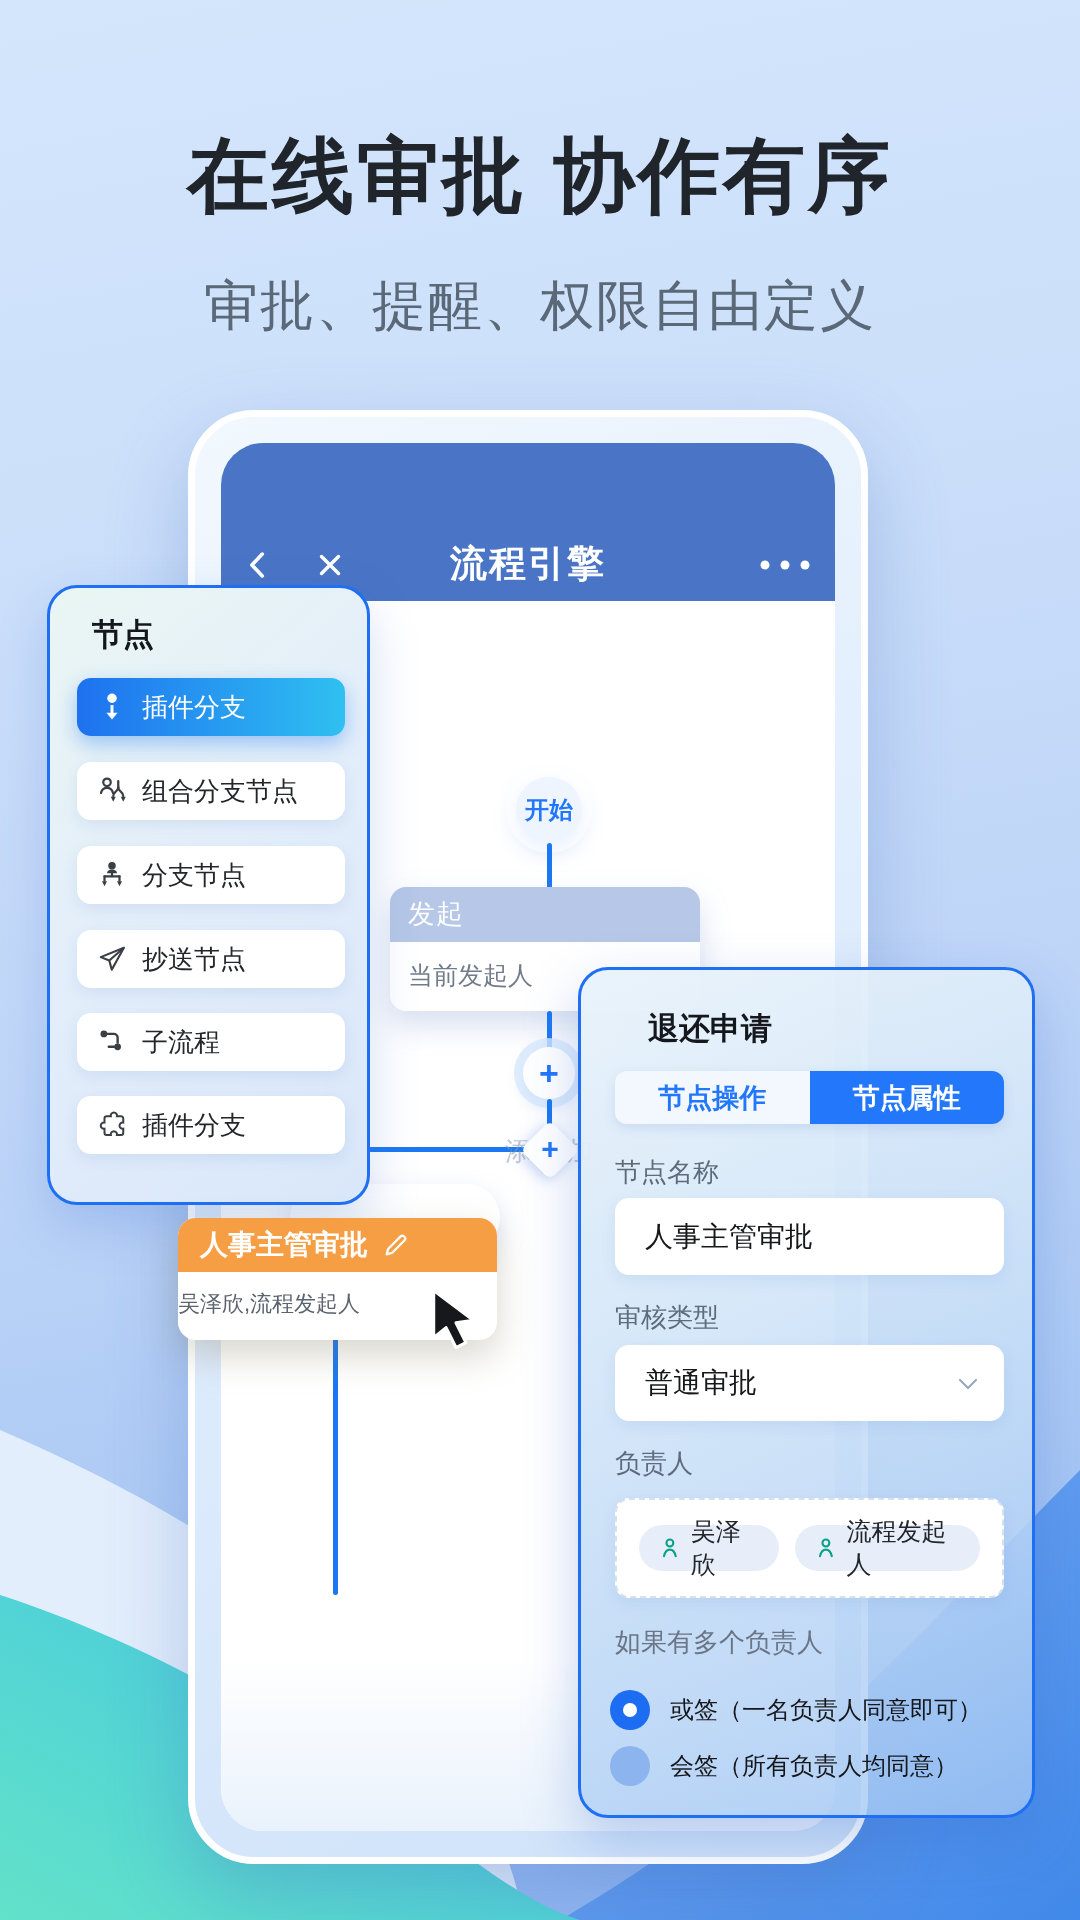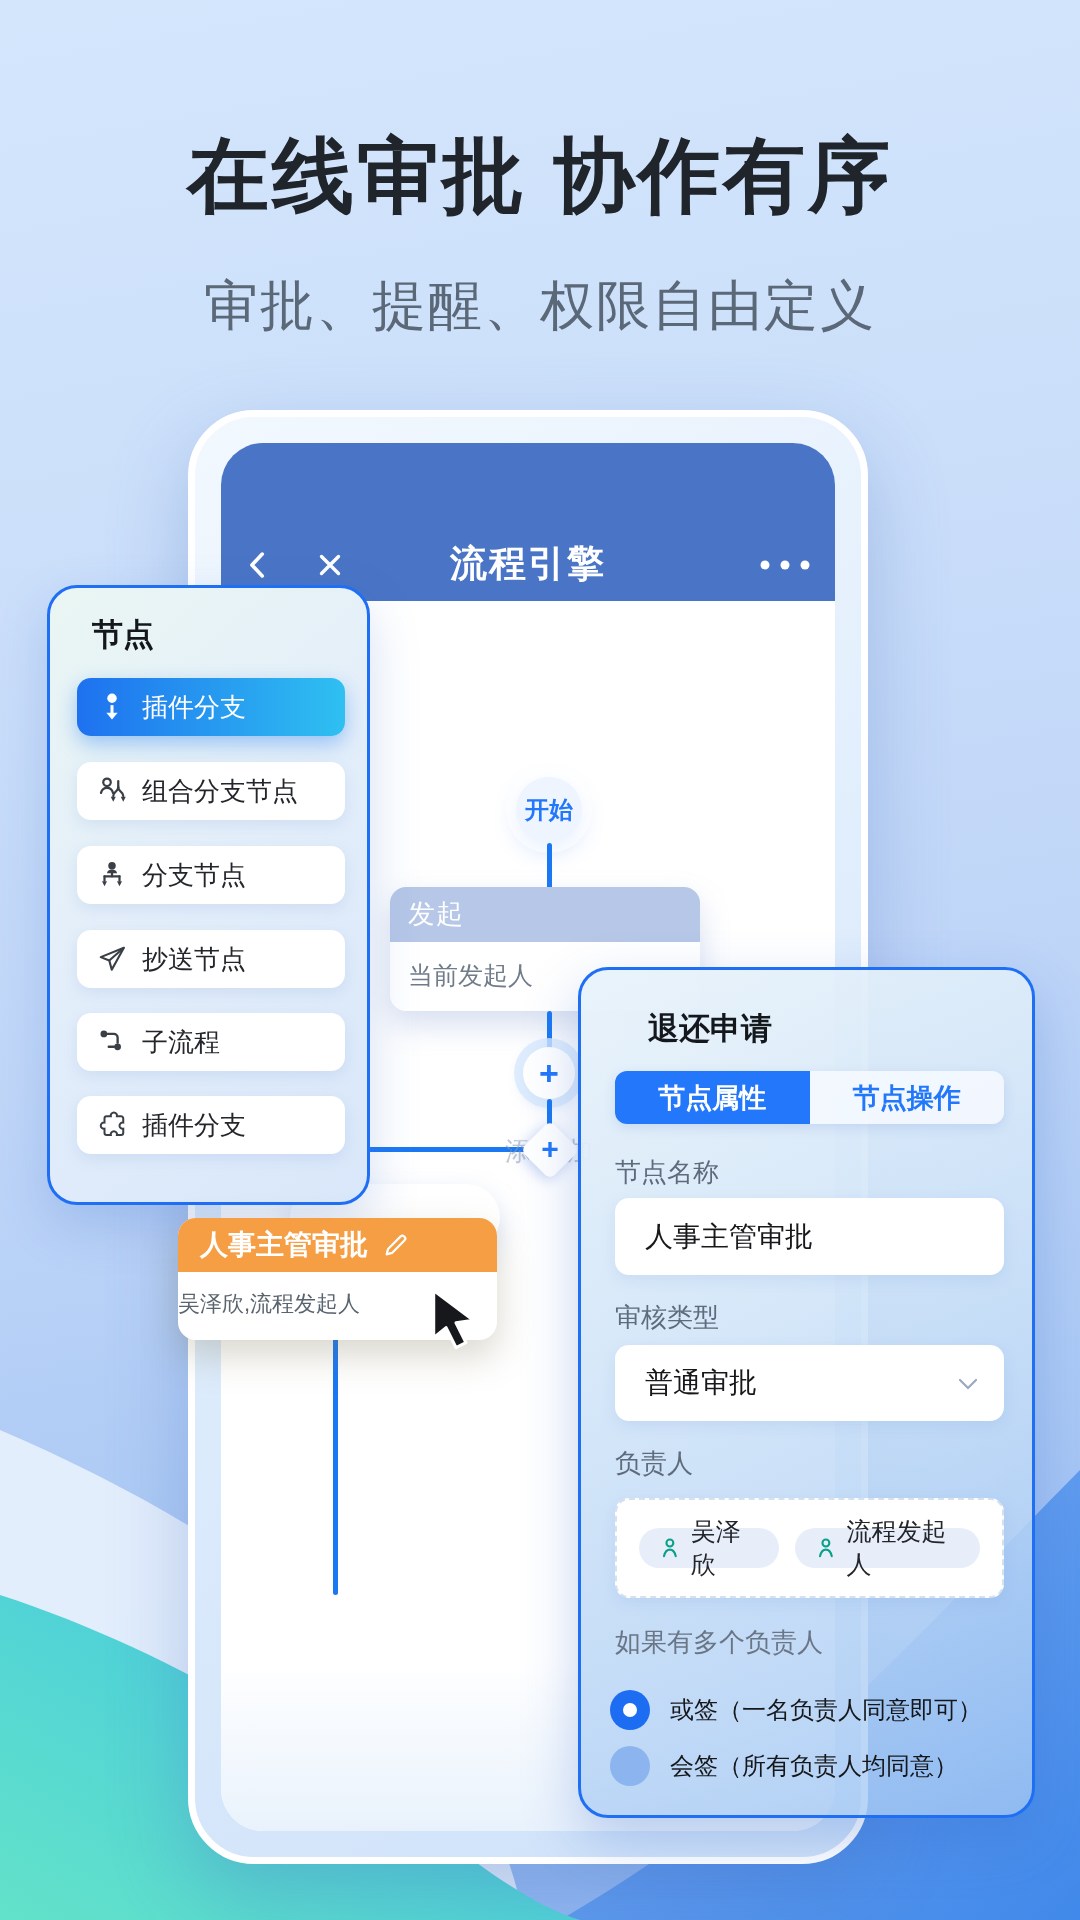--- a/index.html
+++ b/index.html
@@ -86,21 +86,21 @@
   .tab { flex:1; display:flex; align-items:center; justify-content:center;
     font-size:27px; font-weight:700; }
   .tab.active { background:#2277fa; color:#fff; }
   .tab.inactive { background:rgba(244,249,255,.92); color:#2277fa; }
   .fld-label { position:absolute; left:34px; font-size:26px; color:#5d6b7c; }
   .fld-box { position:absolute; left:34px; width:389px; border-radius:14px; background:#fff;
     box-shadow:0 5px 14px rgba(110,145,215,.15); }
   .fld-text { font-size:28px; color:#17181a; padding-left:30px; }
   .sel-chevron { position:absolute; right:24px; top:27px; width:24px; height:24px; }
   .chips-card { border:2px dashed #d6e1f0; display:flex; align-items:center; gap:16px; padding:0 22px; }
-  .chip { height:40px; border-radius:23px; background:#e8eef9; display:flex; align-items:center;
+  .chip { height:46px; border-radius:23px; background:#e8eef9; display:flex; align-items:center;
     padding:0 20px; font-size:25px; color:#22252a; gap:10px; }
   .chip .p-icon { width:24px; height:24px; color:#0aa18a; }
   .radio-row { position:absolute; left:29px; height:50px; display:flex; align-items:center; gap:20px; }
   .radio { width:40px; height:40px; border-radius:50%; flex:0 0 auto; position:relative; }
   .radio.on { background:#1d6df2; }
   .radio.on::after { content:""; position:absolute; left:13px; top:13px; width:14px; height:14px;
     border-radius:50%; background:#fff; }
   .radio.off { background:#8cb4ef; }
   .radio-label { font-size:24px; color:#15171a; }
   svg { display:block; }
@@ -250,22 +250,22 @@
   </div>
 
   <svg class="cursor-arrow" viewBox="0 0 40 50">
     <path d="M2,2 L34,26 L20,28 L28,44 L20,48 L12,32 L2,40 Z" fill="#16181c" stroke="#ffffff" stroke-width="2.5" stroke-linejoin="round"></path>
   </svg>
 
   <div class="props-panel">
     <div class="props-title">退还申请</div>
 
     <div class="tabs">
+      <div class="tab inactive">节点操作</div>
       <div class="tab active">节点属性</div>
-      <div class="tab inactive">节点操作</div>
     </div>
 
     <div class="fld-label" style="top:185px;">节点名称</div>
     <div class="fld-box" style="top:228px; height:77px;">
       <div class="fld-text" style="line-height:77px;">人事主管审批</div>
     </div>
 
     <div class="fld-label" style="top:330px;">审核类型</div>
     <div class="fld-box" style="top:375px; height:76px;">
       <div class="fld-text" style="line-height:76px;">普通审批</div>

